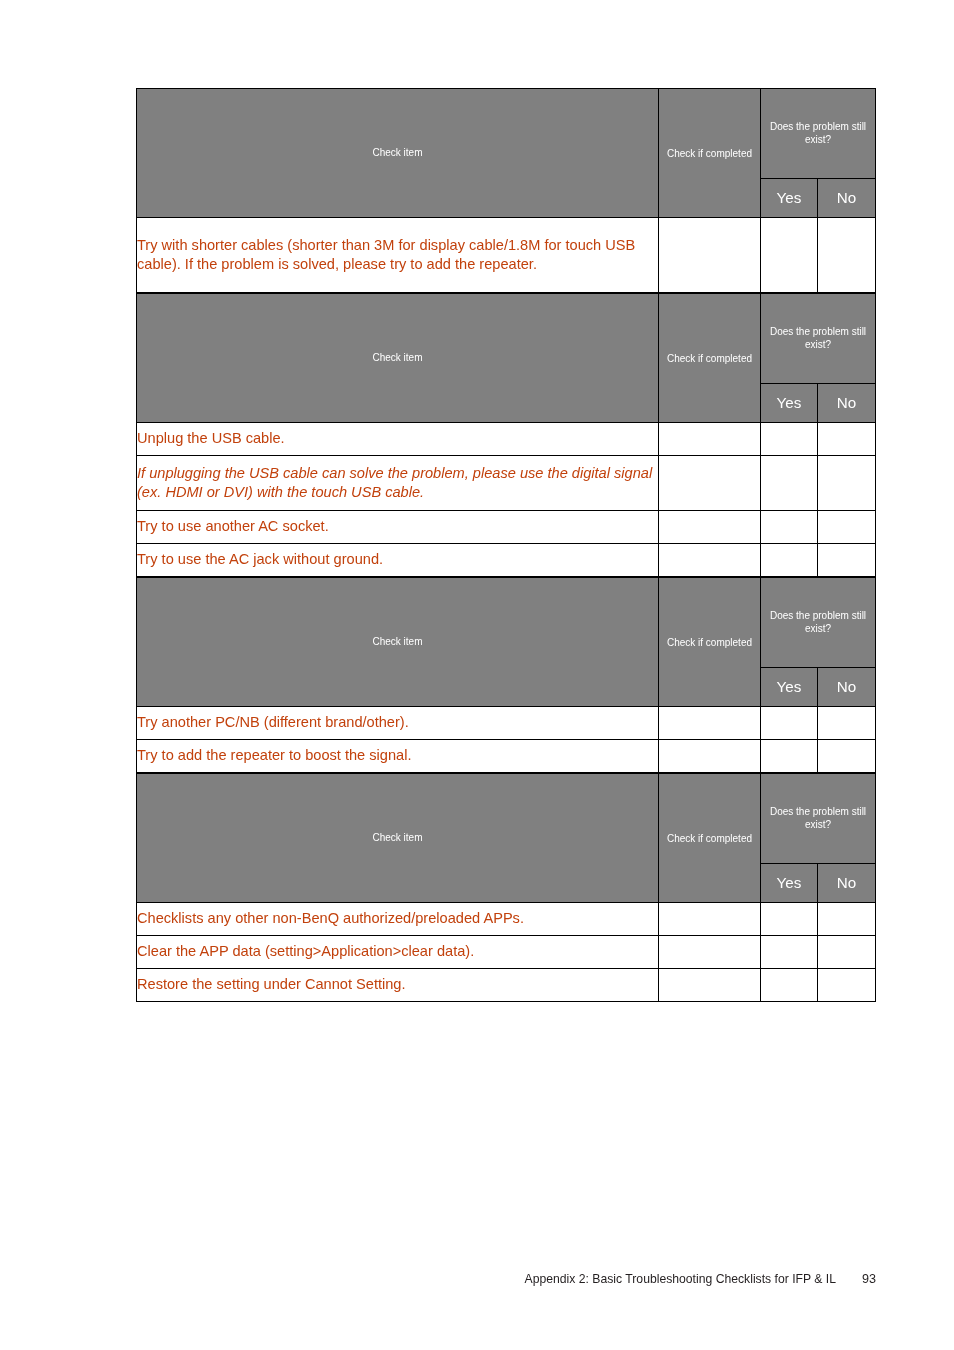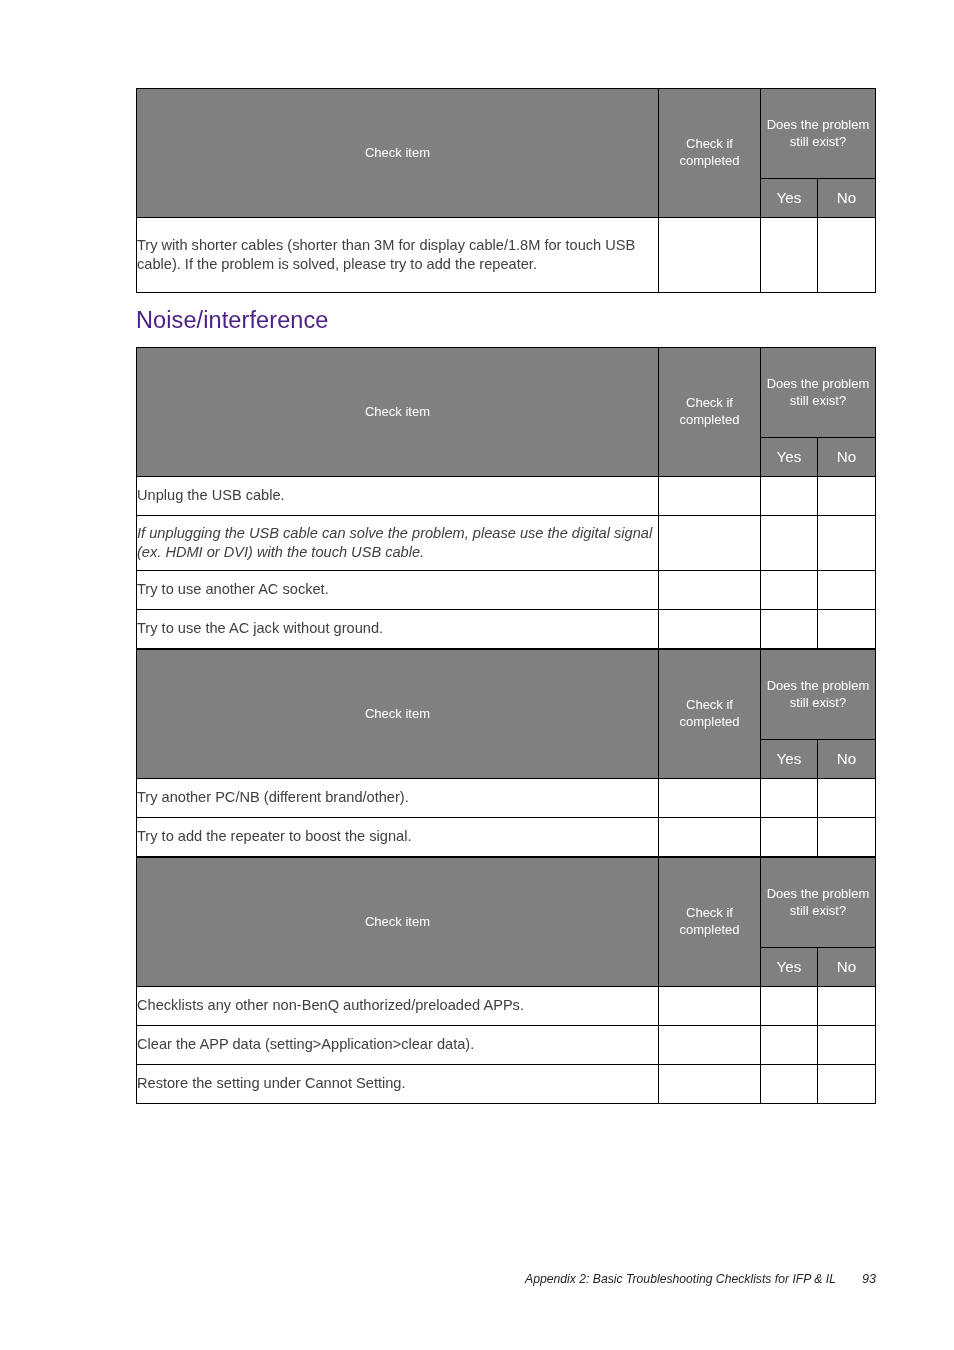--- a/index.html
+++ b/index.html
@@ -62,21 +62,21 @@
     padding: 0;
     vertical-align: middle;
   }
 
   
   .hd {
     background: #808080;
     color: #ffffff;
     font-weight: 400;
     text-align: center;
-    font-size: 13px;
+    font-size: 10px;
     line-height: 1.28;
     padding: 5px 4px;
   }
   .hd-checkitem {
     
   }
   .hd-completed {
     line-height: 1.3;
   }
   .hd-does {
@@ -87,55 +87,54 @@
     height: 38px;
     font-size: 15.2px;
   }
 
   
   .item-cell {
     text-align: left;
     padding: 6px 8px 7px 8px;
     line-height: 1.33;
     font-size: 14.6px;
-    color: #404040;
+    color: #c2410c;
   }
   .blank-cell {
     background: #ffffff;
   }
 
   
   col.c-item      { width: 522px; }
   col.c-completed { width: 102px; }
   col.c-yes       { width: 57px; }
   col.c-no        { width: 58px; }
 
   
   .r-tall3 { height: 75px; }
   .r-tall2 { height: 55px; font-style: italic; }
-  .r-one   { height: 39px; }
+  .r-one   { height: 33px; }
 
   .hdr-top-row { height: 90px; }
   .hdr-top-row-t1 { height: 90px; }
 
   
   .table-block { margin-bottom: 0; }
 
   
   .footer {
     position: absolute;
     left: 0;
     top: 1272px;
     width: 954px;
     text-align: right;
     padding-right: 78px;
     box-sizing: border-box;
     font-size: 12.2px;
     color: #231f20;
-    font-style: italic;
   }
   .footer .f-text {
     display: inline;
   }
   .footer .f-page {
     display: inline-block;
     margin-left: 26px;
     font-size: 12.6px;
   }
 </style>
@@ -166,23 +165,20 @@
           <tr class="r-tall3">
             <td class="item-cell">Try with shorter cables (shorter than 3M for display cable/1.8M for touch USB cable). If the problem is solved, please try to add the repeater.</td>
             <td class="blank-cell"></td>
             <td class="blank-cell"></td>
             <td class="blank-cell"></td>
           </tr>
         </tbody>
       </table>
     </div>
 
-    <div class="heading-wrap">
-      <h2 class="section-heading">Noise/interference</h2>
-    </div>
     <div class="table-block">
       <table class="checklist">
         <colgroup>
           <col class="c-item">
             <col class="c-completed">
             <col class="c-yes">
             <col class="c-no">
         </colgroup>
         <tbody>
           <tr class="hdr-top-row">

